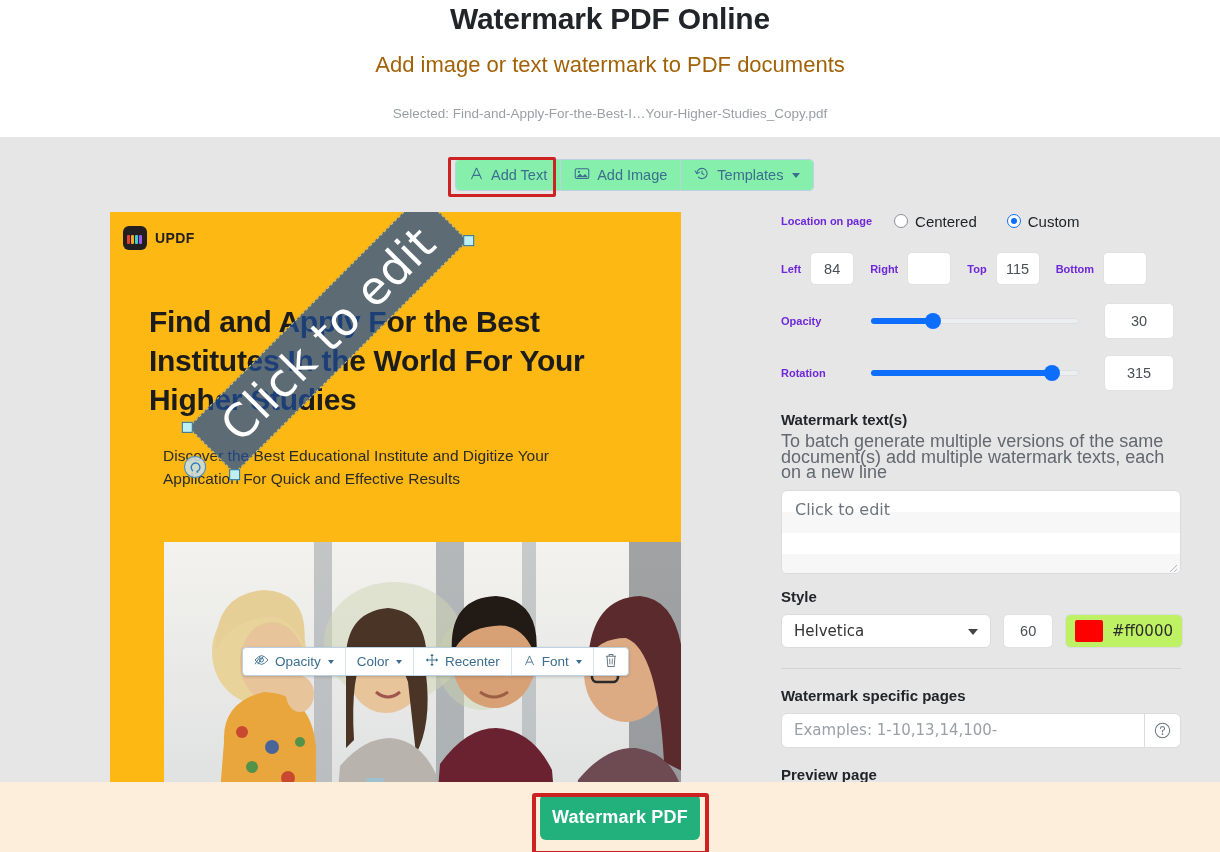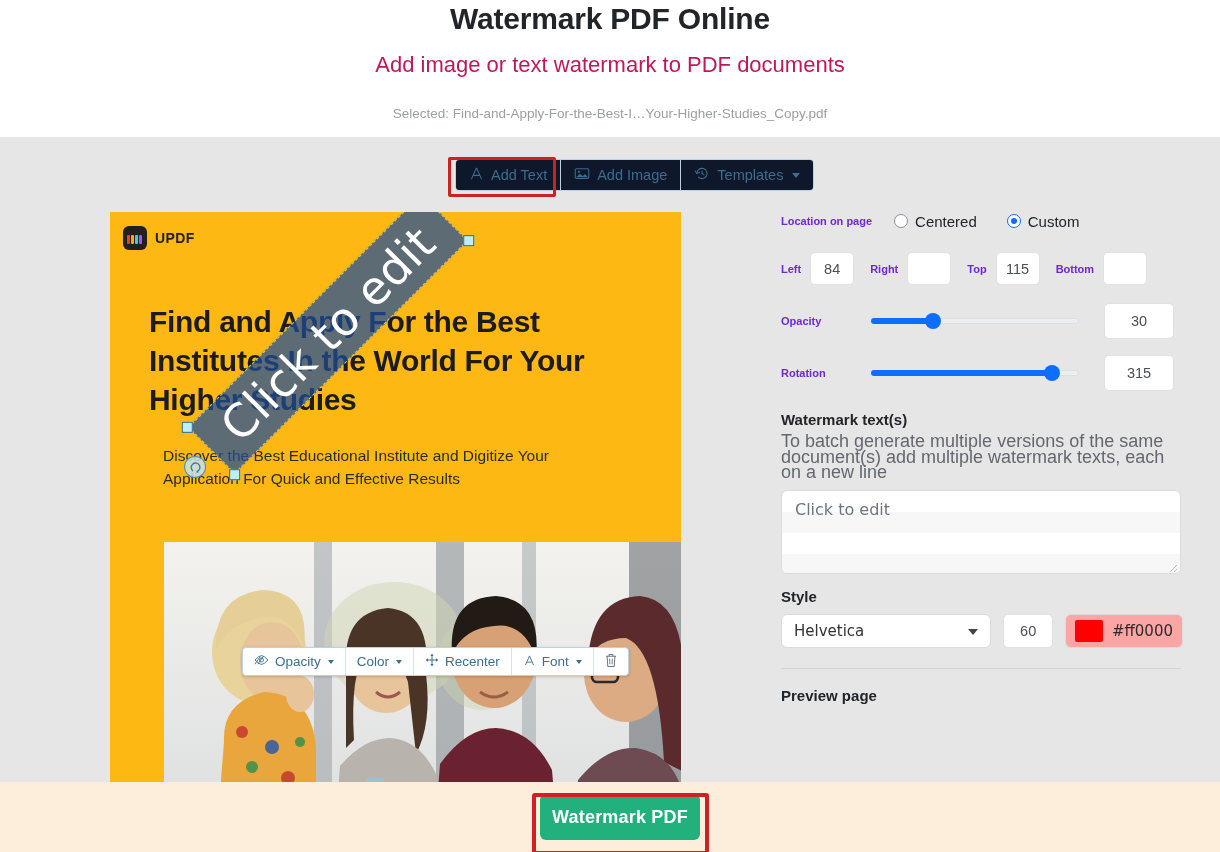--- a/index.html
+++ b/index.html
@@ -14,21 +14,21 @@
   
   .header {
     position: absolute; left: 0; top: 0; width: 1220px; height: 137px;
     background: #ffffff; text-align: center;
   }
   .title {
     font-size: 30px; font-weight: bold; color: #212529;
     letter-spacing: -0.2px; padding-top: 1px; line-height: 36px;
   }
   .subtitle {
-    font-size: 22px; color: #be185d; line-height: 30px; padding-top: 13px;
+    font-size: 22px; color: #a16207; line-height: 30px; padding-top: 13px;
     font-weight: 400;
   }
   .selected-file {
     font-size: 13.5px; color: #9a9fa5; padding-top: 25px; line-height: 18px;
   }
 
   
   .body-area {
     position: absolute; left: 0; top: 137px; width: 1220px; height: 645px;
     background: #e6e6e6;
@@ -38,21 +38,21 @@
   .tabbar {
     position: absolute; left: 455px; top: 22px;
     display: flex; background: #ffffff;
     border: 1px solid #bcd2e2; border-radius: 4px; overflow: hidden;
     height: 32px;
   }
   .tab {
     display: flex; align-items: center; gap: 7px;
     padding: 0 13px; height: 30px;
     font-size: 14.5px; color: #3b6e8f; cursor: pointer;
-    border-right: 1px solid #bcd2e2; background: #0f172a;
+    border-right: 1px solid #bcd2e2; background: #86efac;
     white-space: nowrap;
   }
   .tab:last-child { border-right: none; }
   .tab .caret {
     width: 0; height: 0; margin-left: 2px;
     border-left: 4px solid transparent; border-right: 4px solid transparent;
     border-top: 5px solid #3b6e8f;
   }
   .tab-highlight {
     position: absolute; left: 448px; top: 157px;
@@ -212,21 +212,21 @@
     font-size: 15px; color: #333; position: relative;
     font-family: "DejaVu Sans", sans-serif;
   }
   .sel-caret {
     position: absolute; right: 12px; top: 50%; margin-top: -2px;
     width: 0; height: 0;
     border-left: 5px solid transparent; border-right: 5px solid transparent;
     border-top: 6px solid #444;
   }
   .color-box {
-    background: #fca5a5; border: 1px solid #d9dbde; border-radius: 6px;
+    background: #bef264; border: 1px solid #d9dbde; border-radius: 6px;
     height: 34px; display: flex; align-items: center; padding: 0 9px; gap: 9px;
   }
   .swatch { width: 28px; height: 22px; border-radius: 2px; }
   .color-hex { font-size: 15px; color: #2b2b2b; font-family: "DejaVu Sans", sans-serif; }
   .divider { height: 1px; background: #d2d3d5; }
   .pages-input {
     background: #fff; border: 1px solid #d9dbde; border-radius: 6px 0 0 6px;
     height: 35px; display: flex; align-items: center; padding: 0 12px;
     font-size: 15px; color: #9aa0a6; flex: 1;
     font-family: "DejaVu Sans", sans-serif;
@@ -535,20 +535,33 @@
           <span class="num-input" style="width:50px;height:34px;margin-left:12px;">60</span>
           <span class="color-box" style="margin-left:12px;">
             <span class="swatch" style="background:#ff0000;"></span>
             <span class="color-hex">#ff0000</span>
           </span>
         </div>
       </div>
 
       <div class="divider" style="margin-top:20px;width:400px;"></div>
 
+      <div style="margin-top:18px;">
+        <div class="sec-title">Watermark specific pages</div>
+        <div class="row" style="margin-top:9px;width:400px;">
+          <span class="pages-input">Examples: 1-10,13,14,100-</span>
+          <span class="help-btn">
+            <svg width="17" height="17" viewBox="0 0 18 18">
+              <circle cx="9" cy="9" r="7.6" stroke="#6c757d" stroke-width="1.1" fill="none"></circle>
+              <path d="M6.8 6.9 Q6.9 4.8 9 4.8 Q11.2 4.9 11.2 6.8 Q11.2 8.3 9.2 9 L9 10.6" stroke="#6c757d" stroke-width="1.1" fill="none" stroke-linecap="round"></path>
+              <circle cx="9" cy="12.8" r="0.9" fill="#6c757d"></circle>
+            </svg>
+          </span>
+        </div>
+      </div>
 
       <div class="preview-page-lbl" style="margin-top:18px;">Preview page</div>
     </div>
   </div>
 
   <div class="tab-highlight"></div>
 
   <div class="bottom-bar">
     <div class="wm-pdf-btn">Watermark PDF</div>
   </div>

